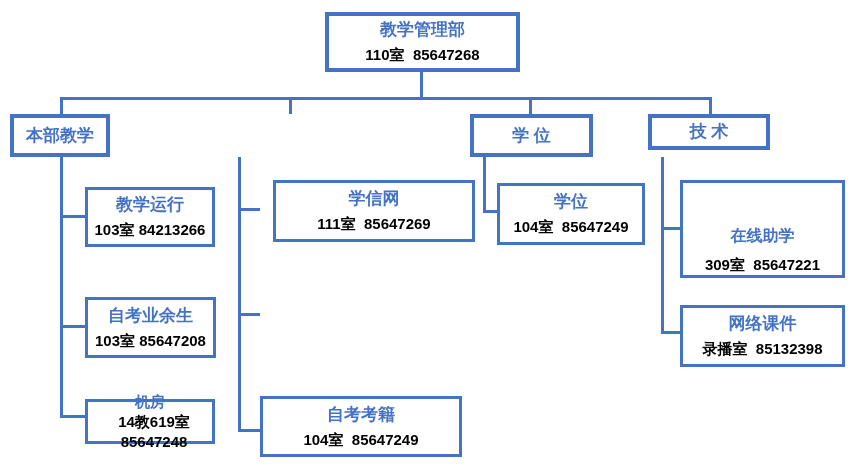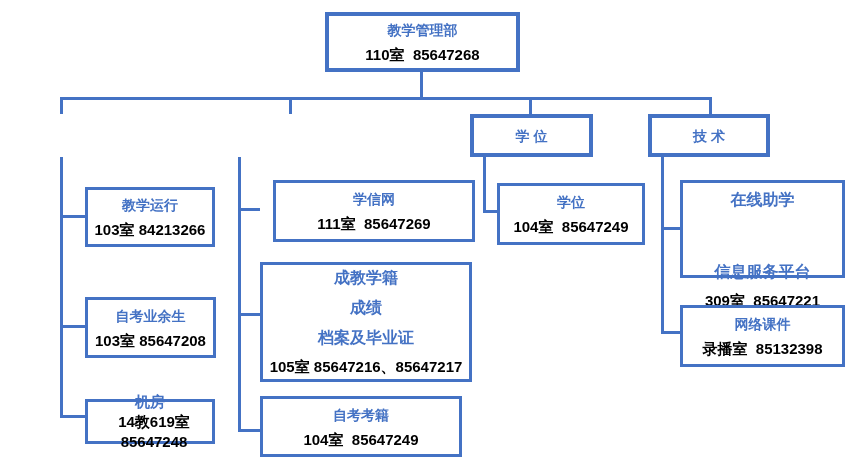--- a/index.html
+++ b/index.html
@@ -28,21 +28,21 @@
     display: flex;
     flex-direction: column;
     justify-content: center;
     align-items: center;
     text-align: center;
   }
   .box.root, .box.branch { border-width: 4px; }
   .title {
     color: var(--accent);
     font-weight: bold;
-    font-size: 14px;
+    font-size: 17px;
     line-height: 26px;
     white-space: pre;
   }
   .detail {
     color: var(--text);
     font-weight: bold;
     font-size: 15px;
     line-height: 24px;
     white-space: pre;
   }
@@ -80,24 +80,27 @@
 
   <div class="line" style="left:661px;top:157px;width:3px;height:177px"></div>
   <div class="line" style="left:661px;top:227px;width:19px;height:3px"></div>
   <div class="line" style="left:661px;top:331px;width:19px;height:3px"></div>
 
   <div class="box root" style="left:325px;top:12px;width:195px;height:60px">
     <div class="title">教学管理部</div>
     <div class="detail">110室  85647268</div>
   </div>
 
+  <div class="box branch" style="left:10px;top:114px;width:100px;height:43px">
+    <div class="title">本部教学</div>
+  </div>
   <div class="box branch" style="left:470px;top:114px;width:123px;height:43px">
     <div class="title">学 位</div>
   </div>
-  <div class="box branch" style="left:648px;top:114px;width:122px;height:43px">
+  <div class="box branch" style="left:648px;top:114px;width:122px;height:36px">
     <div class="title">技 术</div>
   </div>
 
   <div class="box" style="left:85px;top:187px;width:130px;height:60px">
     <div class="title">教学运行</div>
     <div class="detail">103室 84213266</div>
   </div>
   <div class="box" style="left:85px;top:297px;width:131px;height:61px">
     <div class="title">自考业余生</div>
     <div class="detail">103室 85647208</div>
@@ -105,39 +108,32 @@
   <div class="box compact" style="left:85px;top:399px;width:130px;height:45px">
     <div class="title">机房</div>
     <div class="detail">14教619室</div>
     <div class="detail">85647248</div>
   </div>
 
   <div class="box" style="left:273px;top:180px;width:202px;height:62px">
     <div class="title">学信网</div>
     <div class="detail">111室  85647269</div>
   </div>
-  <div class="box tall" style="left:260px;top:262px;width:212px;height:120px">
-    <div class="title">成教学籍</div>
-    <div class="title">成绩</div>
-    <div class="title">档案及毕业证</div>
-    <div class="detail">105室 85647216、85647217</div>
-  </div>
   <div class="box" style="left:260px;top:396px;width:202px;height:61px">
     <div class="title">自考考籍</div>
     <div class="detail">104室  85647249</div>
   </div>
 
   <div class="box" style="left:497px;top:183px;width:148px;height:62px">
     <div class="title">学位</div>
     <div class="detail">104室  85647249</div>
   </div>
 
   <div class="box tall2" style="left:680px;top:180px;width:165px;height:98px">
     <div class="title">在线助学</div>
-    <div class="title">信息服务平台</div>
     <div class="detail">309室  85647221</div>
   </div>
   <div class="box" style="left:680px;top:305px;width:165px;height:62px">
     <div class="title">网络课件</div>
     <div class="detail">录播室  85132398</div>
   </div>
 
 </div>
 
 </body></html>

